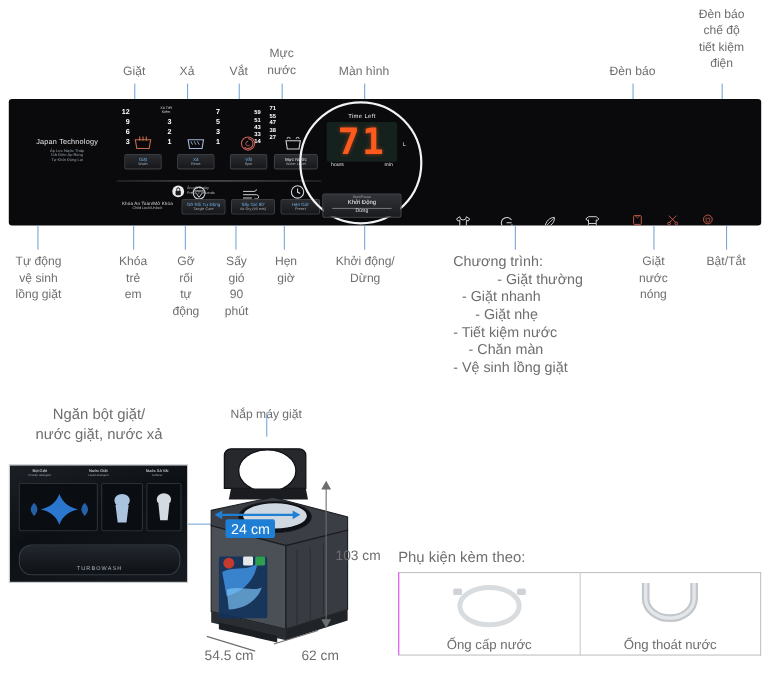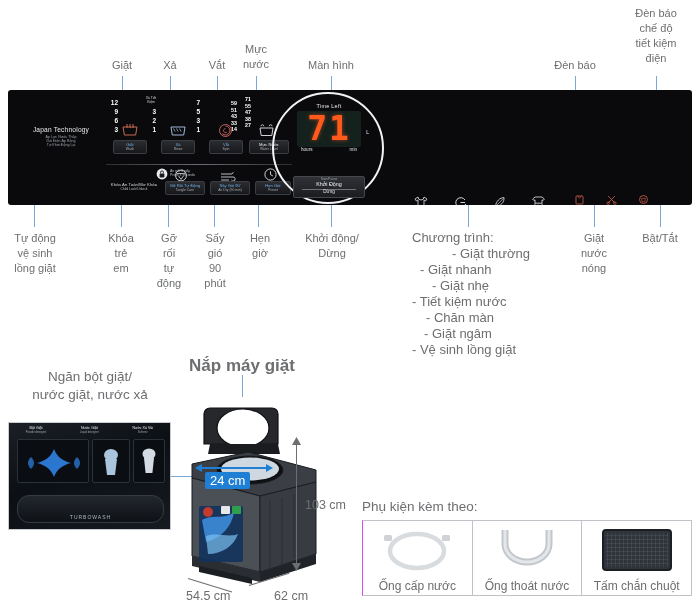--- a/index.html
+++ b/index.html
@@ -431,21 +431,20 @@
 <div class="abs callout" style="left:624px; top:231px; width:72px;">Bật/Tắt</div>
 
 <div class="leader" style="left:468px; top:205px; height:22px;"></div>
 <div class="abs list-block" style="left:412px; top:230px; width:150px;">
   <div>Chương trình:</div>
   <div style="padding-left:8px;text-align:center;">- Giặt thường</div>
   <div style="padding-left:8px;">- Giặt nhanh</div>
   <div style="padding-left:20px;">- Giặt nhẹ</div>
   <div style="padding-left:0px;">- Tiết kiệm nước</div>
   <div style="padding-left:14px;">- Chăn màn</div>
-  <div style="padding-left:12px;">- Giặt ngâm</div>
   <div style="padding-left:0px;">- Vệ sinh lồng giặt</div>
 </div>
 
 <div class="abs callout" style="left:2px; top:368px; width:176px; font-size:13.5px; line-height:18px;">Ngăn bột giặt/
 nước giặt, nước xả</div>
 
 <div class="abs" id="drawer-photo">
   <div class="drawer-hdr">
     <div class="c">
       <b>Bột Giặt</b><br>
@@ -483,21 +482,21 @@
       <ellipse cx="11" cy="7" rx="6.5" ry="5.5"></ellipse>
       <path d="M6 11 h10 l-1.6 15 h-6.8 Z"></path>
     </g>
   </svg>
 
   <div class="turbo-bar"></div>
   <div class="turbo-txt">TURBOWASH</div>
 </div>
 <div class="dim-line" style="left:171px; top:476px; width:28px; background:#7ba7d7;"></div>
 
-<div class="abs callout" style="left:182px; top:358px; width:120px; font-size:17px;font-weight:bold;">Nắp máy giặt</div>
+<div class="abs callout" style="left:182px; top:370px; width:120px; font-size:11px;">Nắp máy giặt</div>
 <div class="leader" style="left:242px; top:375px; height:22px;"></div>
 
 <svg class="abs" id="machine" viewBox="0 0 170 210">
 
   <path d="M44 22 h62 a6 6 0 0 1 6 6 v30 h-74 v-30 a6 6 0 0 1 6 -6 Z" fill="#26282c" stroke="#101215" stroke-width="1.2"></path>
   <ellipse cx="77" cy="42" rx="26" ry="19" fill="#ffffff" stroke="#101215" stroke-width="1.2"></ellipse>
   <path d="M44 58 h68 l2 10 h-72 Z" fill="#1a1c20"></path>
 
   <path d="M26 78 L82 66 L150 84 L150 96 L94 110 L26 92 Z" fill="#3b3f45" stroke="#1a1c20" stroke-width="1"></path>
 
@@ -561,27 +560,13 @@
   <div class="acc-cell">
     <div class="acc-art">
       <svg width="76" height="48" viewBox="0 0 76 48">
         <path d="M16 4 v14 a22 18 0 0 0 44 0 v-14" fill="none" stroke="#c3c7cb" stroke-width="7"></path>
         <path d="M16 4 v14 a22 18 0 0 0 44 0 v-14" fill="none" stroke="#e4e7ea" stroke-width="3"></path>
       </svg>
     </div>
     <div class="acc-cap">Ống thoát nước</div>
   </div>
 
-  <div class="acc-cell">
-    <div class="acc-art">
-      <svg width="76" height="46" viewBox="0 0 76 46">
-        <defs>
-          <pattern id="mesh" width="4" height="4" patternUnits="userSpaceOnUse">
-            <path d="M4 0 H0 V4" fill="none" stroke="#5a6068" stroke-width=".7"></path>
-          </pattern>
-        </defs>
-        <rect x="4" y="3" width="68" height="40" rx="3" fill="#2f343a" stroke="#1b1f24" stroke-width="2"></rect>
-        <rect x="7" y="6" width="62" height="34" fill="url(#mesh)"></rect>
-      </svg>
-    </div>
-    <div class="acc-cap">Tấm chắn chuột</div>
-  </div>
 </div>
 
 </body></html>

